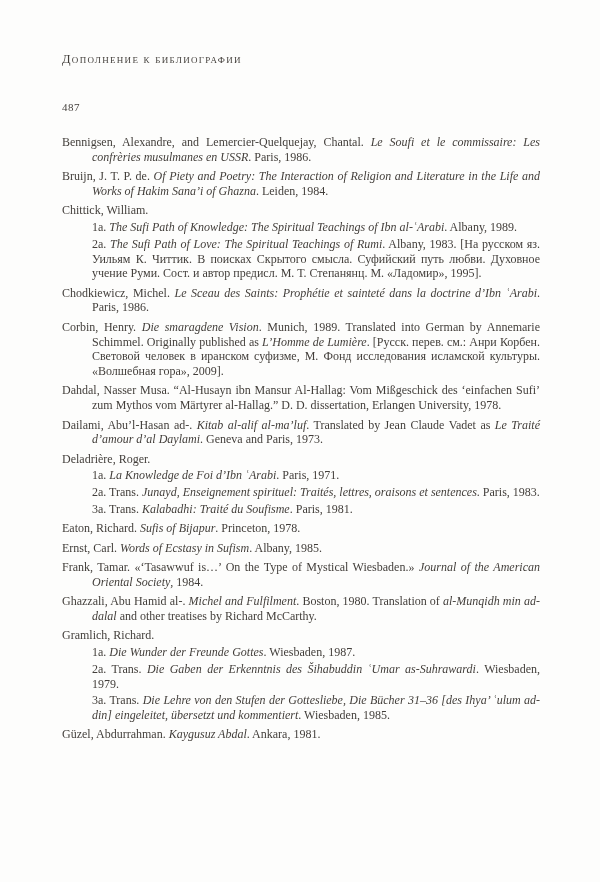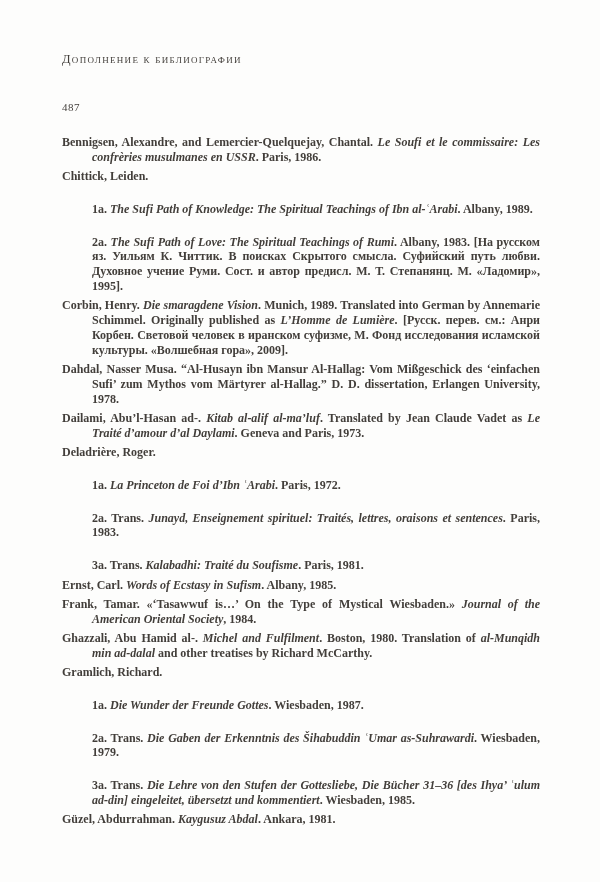--- a/index.html
+++ b/index.html
@@ -30,70 +30,79 @@
     font-variant: small-caps;
     letter-spacing: 1.3px;
     font-size: 12.5px;
     line-height: 15px;
   }
   .page-number {
     font-size: 11px;
     letter-spacing: 0.5px;
     line-height: 15px;
   }
-  .bib-list { display: block; font-weight: bold; }
+  .bib-list { display: block; }
   .group { margin: 0 0 4.5px 0; }
   .entry, .sub {
     margin: 0;
     font-size: 12px;
     line-height: 14.8px;
     text-align: justify;
   }
   .entry {
     padding-left: 30px;
     text-indent: -30px;
   }
   .sub {
     padding-left: 30px;
     text-indent: 0;
-    margin-top: 18px;
+    margin-top: 2px;
   }
   .entry i, .sub i { font-style: italic; }
 </style>
 </head>
 <body>
 
 <div class="page">
   <div class="running-header">
     <span class="header-title">Дополнение к библиографии</span>
     <span class="page-number">487</span>
   </div>
   <div class="bib-list">
       <div class="group">
         <p class="entry"><span>Bennigsen, Alexandre, and Lemercier-Quelquejay, Chantal. </span><i>Le Soufi et le commissaire: Les confrèries musulmanes en USSR</i><span>. Paris, 1986.</span></p>
       </div>
       <div class="group">
-        <p class="entry"><span>Chittick, Leiden.</span></p>
+        <p class="entry"><span>Bruijn, J. T. P. de. </span><i>Of Piety and Poetry: The Interaction of Religion and Literature in the Life and Works of Hakim Sana’i of Ghazna</i><span>. Leiden, 1984.</span></p>
+      </div>
+      <div class="group">
+        <p class="entry"><span>Chittick, William.</span></p>
         <p class="sub"><span>1a. </span><i>The Sufi Path of Knowledge: The Spiritual Teachings of Ibn al-ʿArabi</i><span>. Albany, 1989.</span></p>
         <p class="sub"><span>2a. </span><i>The Sufi Path of Love: The Spiritual Teachings of Rumi</i><span>. Albany, 1983. [На русском яз. Уильям К. Читтик. В поисках Скрытого смысла. Суфийский путь любви. Духовное учение Руми. Сост. и автор предисл. М. Т. Степанянц. М. «Ладомир», 1995].</span></p>
+      </div>
+      <div class="group">
+        <p class="entry"><span>Chodkiewicz, Michel. </span><i>Le Sceau des Saints: Prophétie et sainteté dans la doctrine d’Ibn ʿArabi</i><span>. Paris, 1986.</span></p>
       </div>
       <div class="group">
         <p class="entry"><span>Corbin, Henry. </span><i>Die smaragdene Vision</i><span>. Munich, 1989. Translated into German by Annemarie Schimmel. Originally published as </span><i>L’Homme de Lumière</i><span>. [Русск. перев. см.: Анри Корбен. Световой человек в иранском суфизме, М. Фонд исследования исламской культуры. «Волшебная гора», 2009].</span></p>
       </div>
       <div class="group">
         <p class="entry"><span>Dahdal, Nasser Musa. “Al-Husayn ibn Mansur Al-Hallag: Vom Mißgeschick des ‘einfachen Sufi’ zum Mythos vom Märtyrer al-Hallag.” D. D. dissertation, Erlangen University, 1978.</span></p>
       </div>
       <div class="group">
         <p class="entry"><span>Dailami, Abu’l-Hasan ad-. </span><i>Kitab al-alif al-ma’luf</i><span>. Translated by Jean Claude Vadet as </span><i>Le Traité d’amour d’al Daylami</i><span>. Geneva and Paris, 1973.</span></p>
       </div>
       <div class="group">
         <p class="entry"><span>Deladrière, Roger.</span></p>
-        <p class="sub"><span>1a. </span><i>La Princeton de Foi d’Ibn ʿArabi</i><span>. Paris, 1972.</span></p>
+        <p class="sub"><span>1a. </span><i>La Knowledge de Foi d’Ibn ʿArabi</i><span>. Paris, 1971.</span></p>
         <p class="sub"><span>2a. Trans. </span><i>Junayd, Enseignement spirituel: Traités, lettres, oraisons et sentences</i><span>. Paris, 1983.</span></p>
         <p class="sub"><span>3a. Trans. </span><i>Kalabadhi: Traité du Soufisme</i><span>. Paris, 1981.</span></p>
+      </div>
+      <div class="group">
+        <p class="entry"><span>Eaton, Richard. </span><i>Sufis of Bijapur</i><span>. Princeton, 1978.</span></p>
       </div>
       <div class="group">
         <p class="entry"><span>Ernst, Carl. </span><i>Words of Ecstasy in Sufism</i><span>. Albany, 1985.</span></p>
       </div>
       <div class="group">
         <p class="entry"><span>Frank, Tamar. «‘Tasawwuf is…’ On the Type of Mystical Wiesbaden.» </span><i>Journal of the American Oriental Society</i><span>, 1984.</span></p>
       </div>
       <div class="group">
         <p class="entry"><span>Ghazzali, Abu Hamid al-. </span><i>Michel and Fulfilment</i><span>. Boston, 1980. Translation of </span><i>al-Munqidh min ad-dalal</i><span> and other treatises by Richard McCarthy.</span></p>
       </div>

